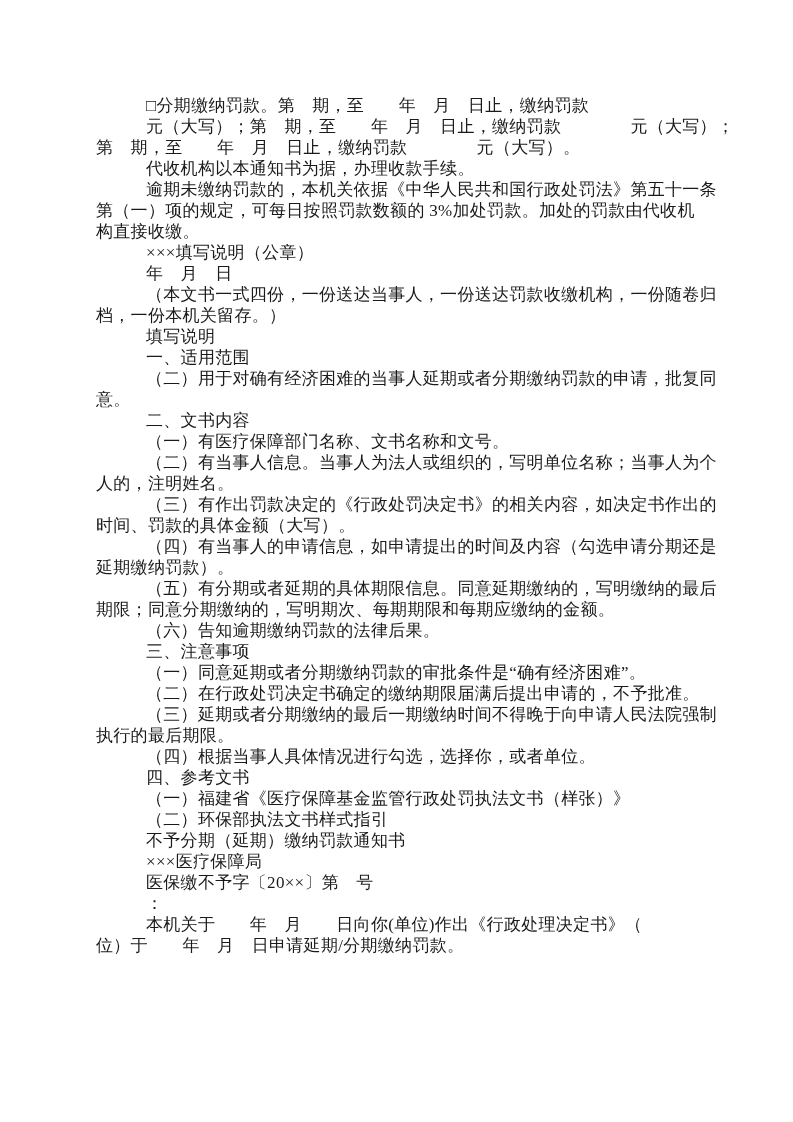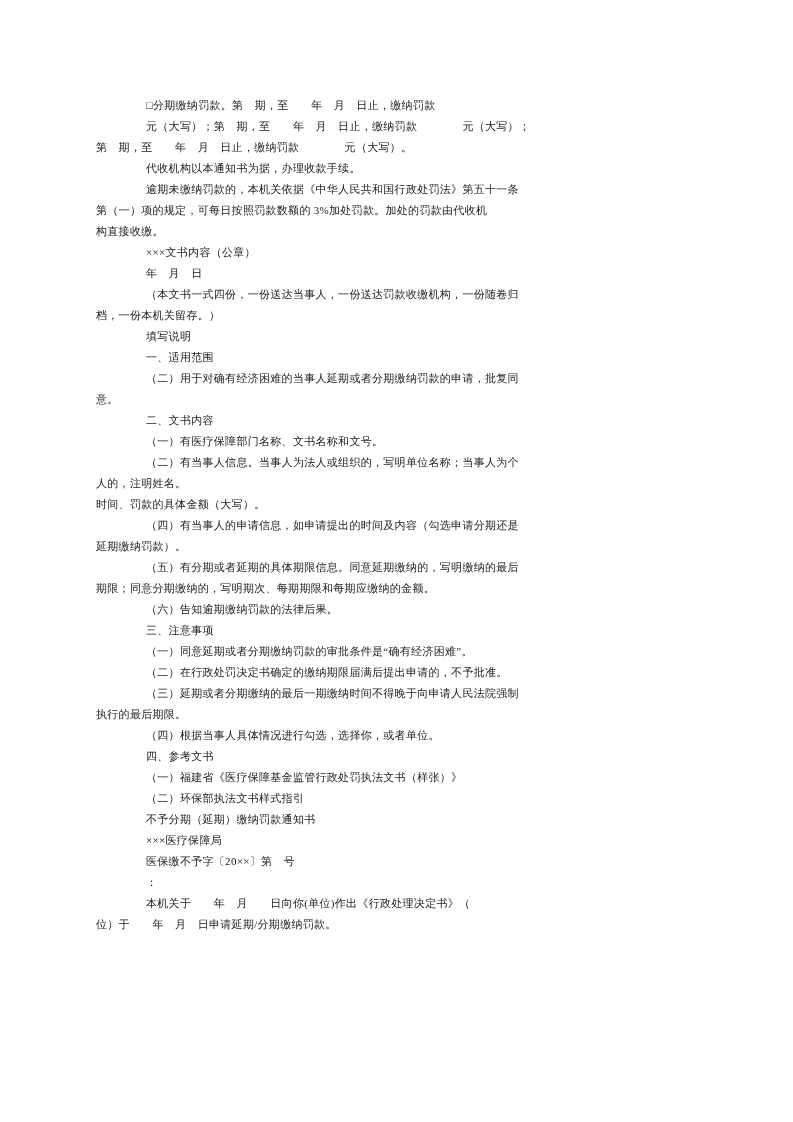--- a/index.html
+++ b/index.html
@@ -15,21 +15,21 @@
     color: #1a1a1a;
   }
   .page {
     box-sizing: border-box;
     width: 793px;
     height: 1122px;
     padding: 95px 86px 0 96px;
     background: #ffffff;
   }
   .doc-line {
-    font-size: 11px;
+    font-size: 17px;
     line-height: 21px;
     height: 21px;
     letter-spacing: 0.3px;
     white-space: pre;
   }
   .doc-line.indent {
     padding-left: 50px;
   }
 </style>
 </head>
@@ -37,32 +37,33 @@
 
 <div class="page">
   <div id="doc">
       <div class="doc-line indent">□分期缴纳罚款。第　期，至　　年　月　日止，缴纳罚款</div>
       <div class="doc-line indent">元（大写）；第　期，至　　年　月　日止，缴纳罚款　　　　元（大写）；</div>
       <div class="doc-line">第　期，至　　年　月　日止，缴纳罚款　　　　元（大写）。</div>
       <div class="doc-line indent">代收机构以本通知书为据，办理收款手续。</div>
       <div class="doc-line indent">逾期未缴纳罚款的，本机关依据《中华人民共和国行政处罚法》第五十一条</div>
       <div class="doc-line">第（一）项的规定，可每日按照罚款数额的 3%加处罚款。加处的罚款由代收机</div>
       <div class="doc-line">构直接收缴。</div>
-      <div class="doc-line indent">×××文书内容（公章）</div>
+      <div class="doc-line indent">×××填写说明（公章）</div>
       <div class="doc-line indent">年　月　日</div>
       <div class="doc-line indent">（本文书一式四份，一份送达当事人，一份送达罚款收缴机构，一份随卷归</div>
       <div class="doc-line">档，一份本机关留存。）</div>
       <div class="doc-line indent">填写说明</div>
       <div class="doc-line indent">一、适用范围</div>
       <div class="doc-line indent">（二）用于对确有经济困难的当事人延期或者分期缴纳罚款的申请，批复同</div>
       <div class="doc-line">意。</div>
       <div class="doc-line indent">二、文书内容</div>
       <div class="doc-line indent">（一）有医疗保障部门名称、文书名称和文号。</div>
       <div class="doc-line indent">（二）有当事人信息。当事人为法人或组织的，写明单位名称；当事人为个</div>
       <div class="doc-line">人的，注明姓名。</div>
+      <div class="doc-line indent">（三）有作出罚款决定的《行政处罚决定书》的相关内容，如决定书作出的</div>
       <div class="doc-line">时间、罚款的具体金额（大写）。</div>
       <div class="doc-line indent">（四）有当事人的申请信息，如申请提出的时间及内容（勾选申请分期还是</div>
       <div class="doc-line">延期缴纳罚款）。</div>
       <div class="doc-line indent">（五）有分期或者延期的具体期限信息。同意延期缴纳的，写明缴纳的最后</div>
       <div class="doc-line">期限；同意分期缴纳的，写明期次、每期期限和每期应缴纳的金额。</div>
       <div class="doc-line indent">（六）告知逾期缴纳罚款的法律后果。</div>
       <div class="doc-line indent">三、注意事项</div>
       <div class="doc-line indent">（一）同意延期或者分期缴纳罚款的审批条件是“确有经济困难”。</div>
       <div class="doc-line indent">（二）在行政处罚决定书确定的缴纳期限届满后提出申请的，不予批准。</div>
       <div class="doc-line indent">（三）延期或者分期缴纳的最后一期缴纳时间不得晚于向申请人民法院强制</div>

